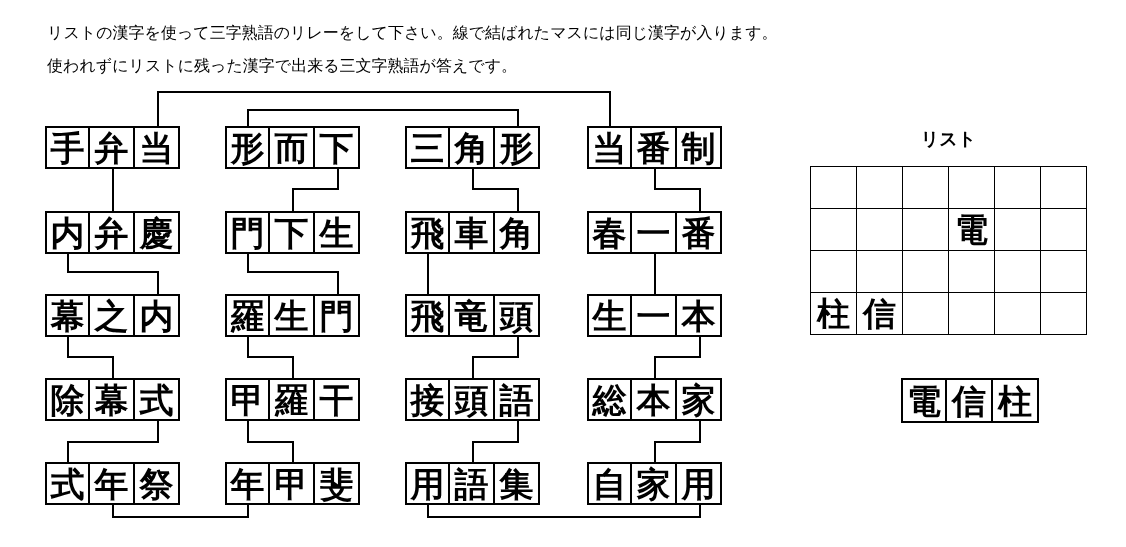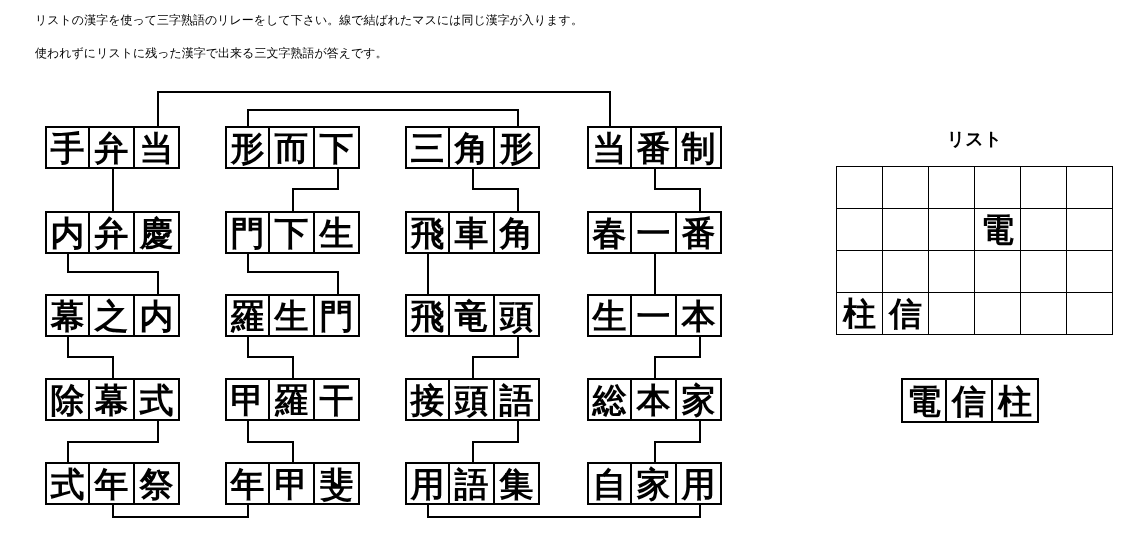--- a/index.html
+++ b/index.html
@@ -8,23 +8,23 @@
     width: 1126px;
     height: 547px;
     background: #ffffff;
     overflow: hidden;
     font-family: "DejaVu Sans", "Liberation Sans", sans-serif;
     color: #000000;
   }
   .instr {
     position: absolute;
     left: 35px;
-    margin: 0;
+    margin: 12px;
     font-family: Liberation Serif, serif;
-    font-size: 12px;
+    font-size: 16px;
     line-height: 19px;
     white-space: nowrap;
     color: #000000;
   }
   #instr1 { top: 11px; }
   #instr2 { top: 44px; }
   #connector-svg {
     position: absolute;
     left: 0; top: 0;
     width: 1126px; height: 547px;
@@ -49,21 +49,21 @@
     border: 2px solid #000000;
     background: #ffffff;
     display: flex;
     align-items: center;
     justify-content: center;
     font-size: 34px;
     font-weight: bold;
     line-height: 1;
   }
   .word-box .kanji-cell + .kanji-cell { border-left: none; }
-  .list-panel { position: absolute; left: 836px; top: 128px; z-index: 2; }
+  .list-panel { position: absolute; left: 810px; top: 128px; z-index: 2; }
   .list-title {
     width: 277px;
     text-align: center;
     font-size: 18px;
     font-weight: bold;
     line-height: 22px;
     margin-bottom: 16px;
   }
   .list-grid {
     display: grid;

